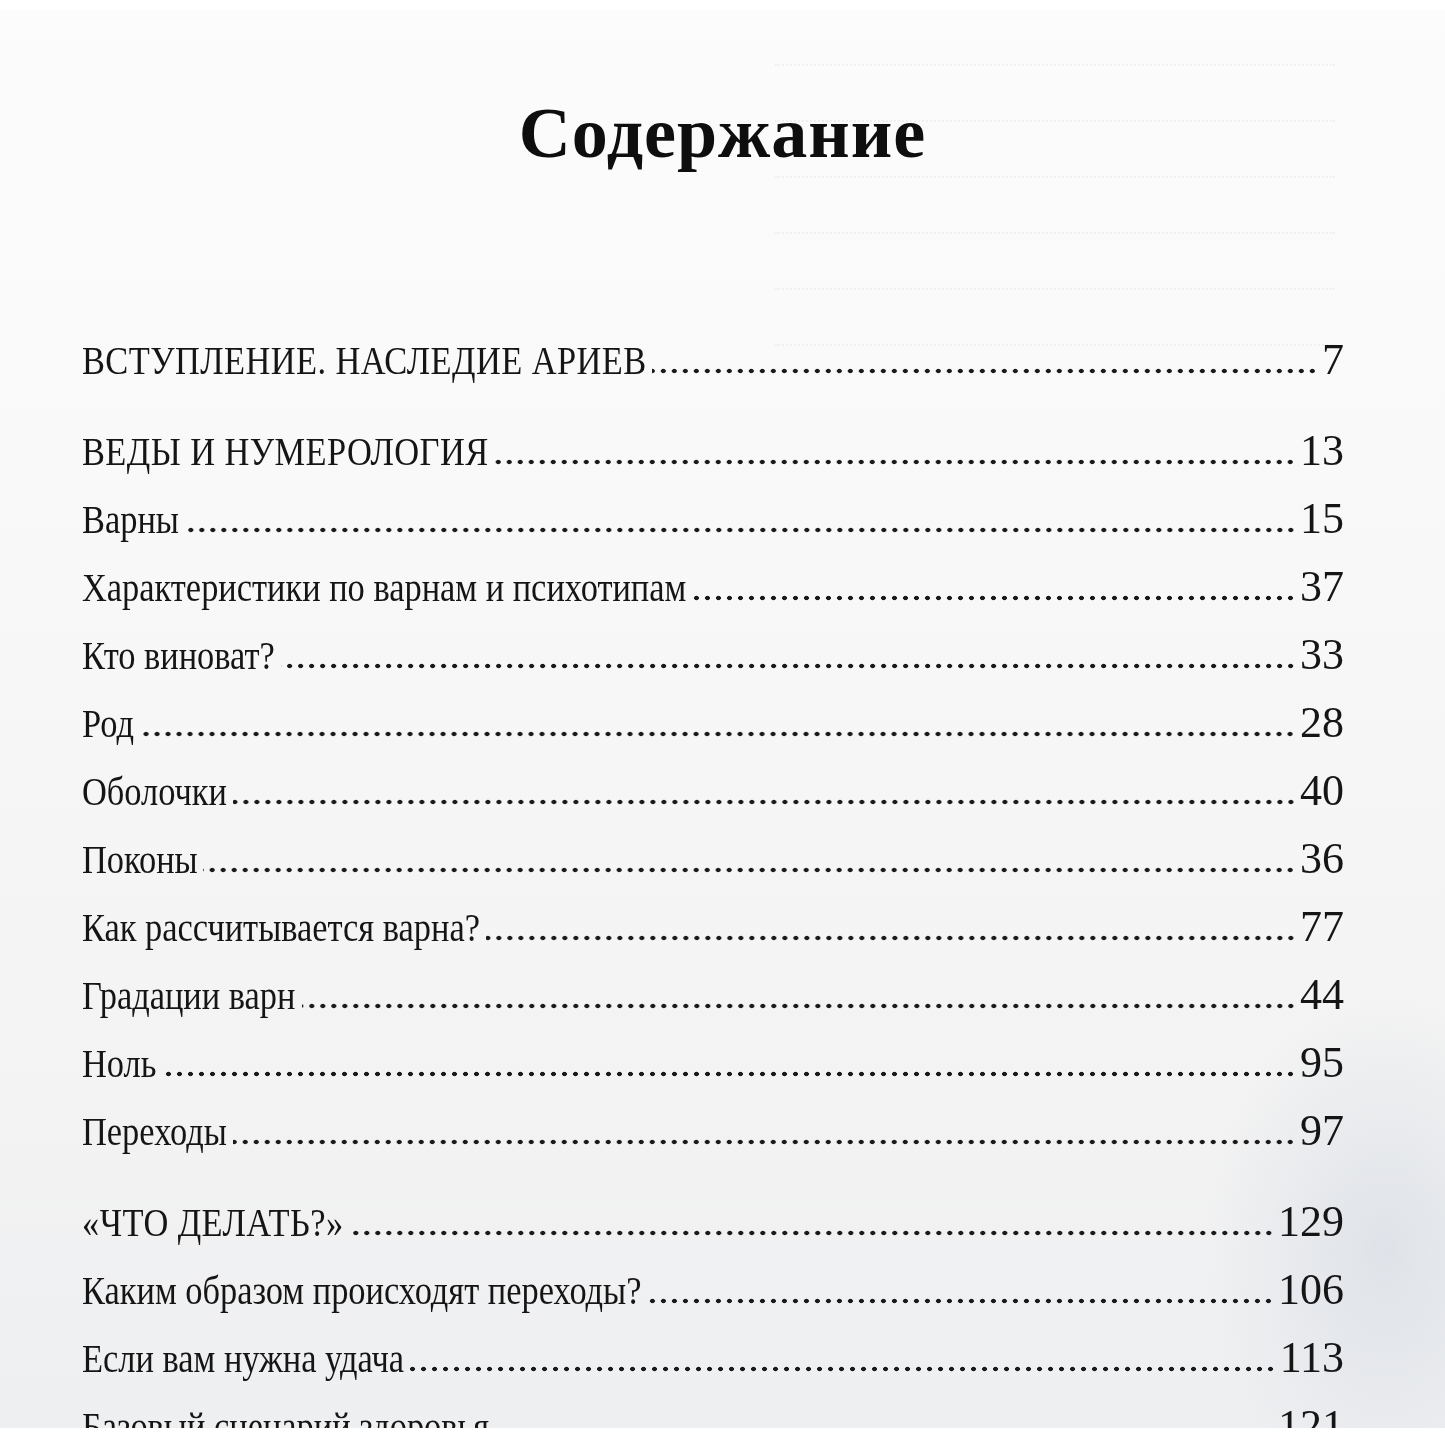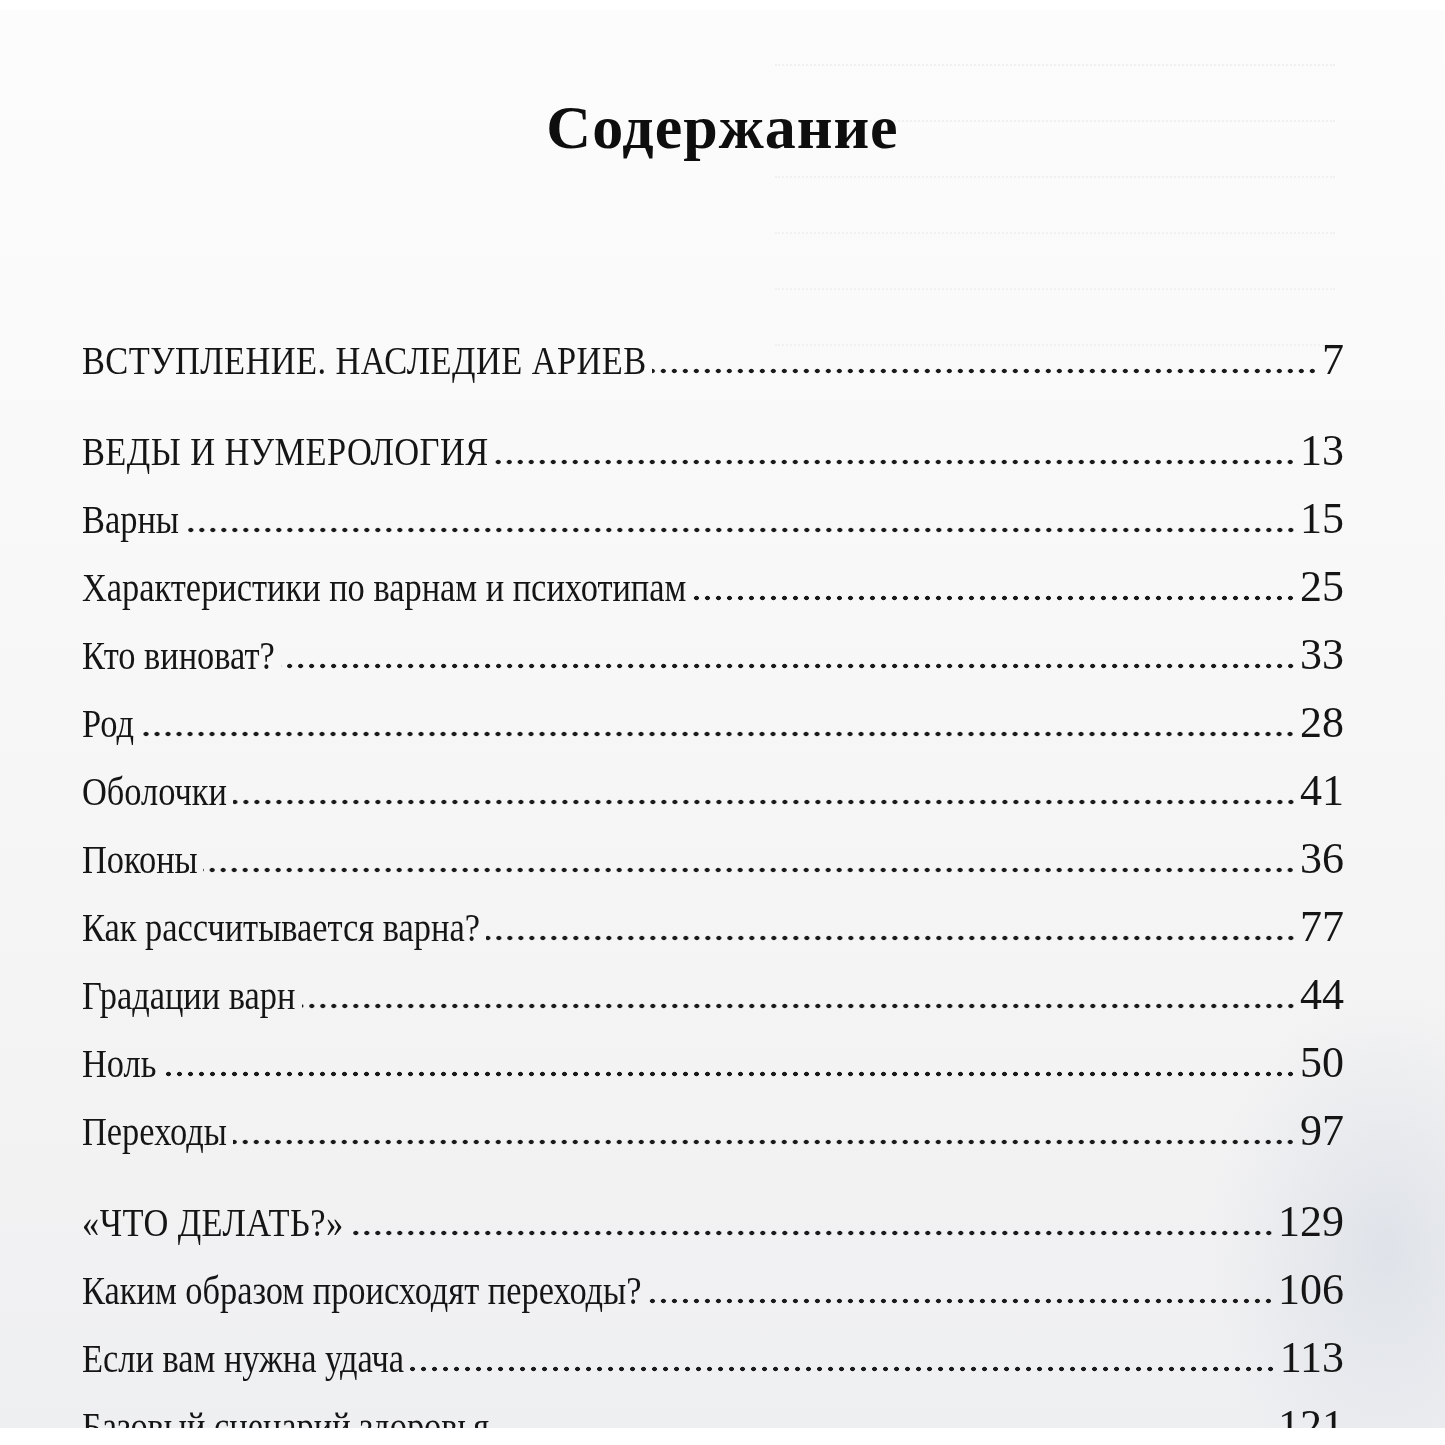--- a/index.html
+++ b/index.html
@@ -55,21 +55,21 @@
       height: 54px;
       margin-bottom: 0;
     }
     .title {
       position: absolute;
       top: 82px;
       left: 0;
       width: 1445px;
       text-align: center;
       font-weight: bold;
-      font-size: 62px;
+      font-size: 72px;
       letter-spacing: 1px;
       color: #0e0e0e;
       margin: 0;
     }
     .toc {
       position: absolute;
       left: 82px;
       width: 1262px;
       top: 0;
     }
@@ -158,56 +158,56 @@
       <span class="page-num">13</span>
     </div>
     <div class="toc-row" style="top:435px">
       <span class="label" style="margin-right: -16.0619px;">Варны</span>
       <span class="leader"></span>
       <span class="page-num">15</span>
     </div>
     <div class="toc-row" style="top:503px">
       <span class="label" style="margin-right: -98.6753px;">Характеристики по варнам и психотипам</span>
       <span class="leader"></span>
-      <span class="page-num">25</span>
+      <span class="page-num">37</span>
     </div>
     <div class="toc-row" style="top:571px">
       <span class="label" style="margin-right: -31.2525px;">Кто виноват?</span>
       <span class="leader"></span>
       <span class="page-num">33</span>
     </div>
     <div class="toc-row" style="top:639px">
       <span class="label" style="margin-right: -8.01031px;">Род</span>
       <span class="leader"></span>
       <span class="page-num">28</span>
     </div>
     <div class="toc-row" style="top:707px">
       <span class="label" style="margin-right: -24.0094px;">Оболочки</span>
       <span class="leader"></span>
-      <span class="page-num">41</span>
+      <span class="page-num">40</span>
     </div>
     <div class="toc-row" style="top:775px">
       <span class="label" style="margin-right: -19.2628px;">Поконы</span>
       <span class="leader"></span>
       <span class="page-num">36</span>
     </div>
     <div class="toc-row" style="top:843px">
       <span class="label" style="margin-right: -65.0753px;">Как рассчитывается варна?</span>
       <span class="leader"></span>
       <span class="page-num">77</span>
     </div>
     <div class="toc-row" style="top:911px">
       <span class="label" style="margin-right: -34.5453px;">Градации варн</span>
       <span class="leader"></span>
       <span class="page-num">44</span>
     </div>
     <div class="toc-row" style="top:979px">
       <span class="label" style="margin-right: -12.5562px;">Ноль</span>
       <span class="leader"></span>
-      <span class="page-num">50</span>
+      <span class="page-num">95</span>
     </div>
     <div class="toc-row" style="top:1047px">
       <span class="label" style="margin-right: -23.1572px;">Переходы</span>
       <span class="leader"></span>
       <span class="page-num">97</span>
     </div>
     <div class="toc-row section" style="top:1138px">
       <span class="label" style="margin-right: -42.4391px;">«ЧТО ДЕЛАТЬ?»</span>
       <span class="leader"></span>
       <span class="page-num">129</span>

